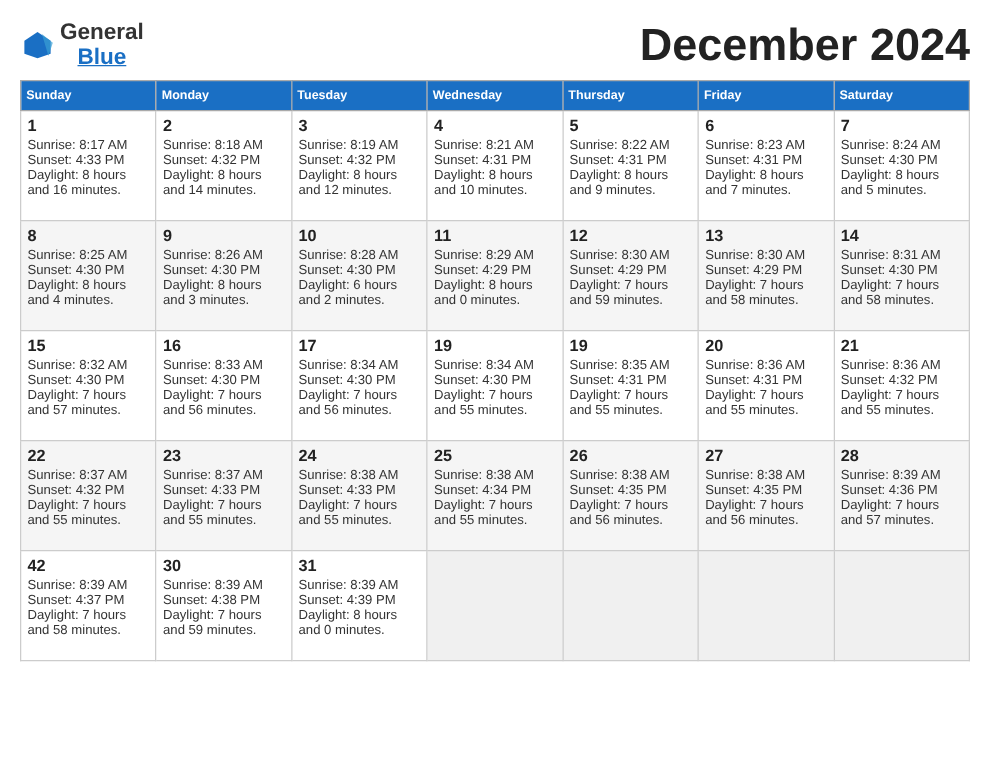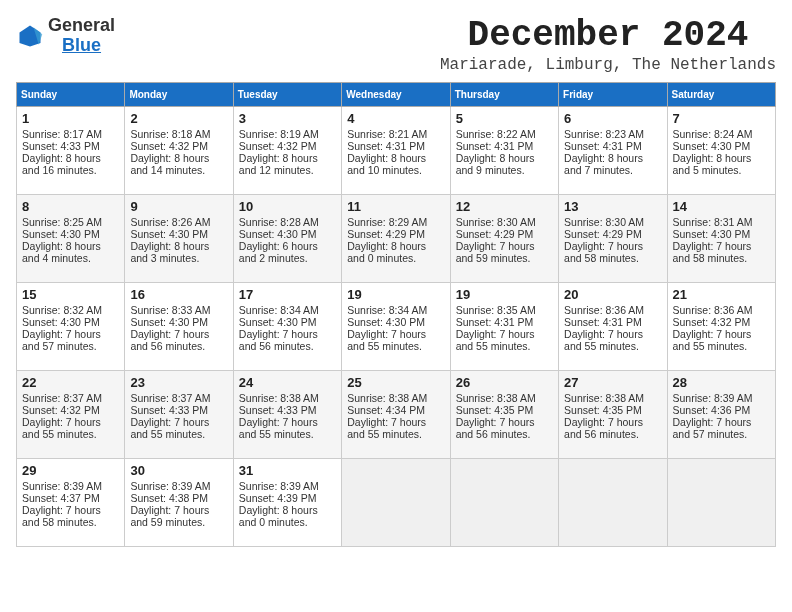--- a/index.html
+++ b/index.html
@@ -27,22 +27,21 @@
       line-height: 1.1;
       text-align: center;
     }
     .logo-general { color: #333; }
     .logo-blue { color: #1a6fc4; text-decoration: underline; }
     .logo-icon {
       width: 28px;
       height: 28px;
     }
     .title-block {
-      text-align: center;
-      font-family: Liberation Mono, monospace;
+      text-align: right;
     }
     .month-title {
       font-size: 36px;
       font-weight: bold;
       color: #222;
       line-height: 1.1;
     }
     .location {
       font-size: 16px;
       color: #444;
@@ -93,21 +92,20 @@
       <polygon points="16,4 28,12 28,24 16,28 4,24 4,12" fill="#1a6fc4"></polygon>
       <polygon points="20,6 30,14 26,26" fill="#3a9fd4" opacity="0.7"></polygon>
     </svg>
     <div class="logo-text">
       <span class="logo-general">General</span><br>
       <span class="logo-blue">Blue</span>
     </div>
   </div>
   <div class="title-block">
     <div class="month-title">December 2024</div>
-    <div class="location">Mariarade, Limburg, The Netherlands</div>
   </div>
 </div>
 
 <table class="calendar">
   <thead>
     <tr>
     <th>Sunday</th>
         <th>Monday</th>
         <th>Tuesday</th>
         <th>Wednesday</th>
@@ -288,21 +286,21 @@
         </td>
         <td>
           <span class="day-number">28</span>
           <span>Sunrise: 8:39 AM</span><br>
           <span>Sunset: 4:36 PM</span><br>
           <span>Daylight: 7 hours and 57 minutes.</span>
         </td>
       </tr>
       <tr>
         <td>
-          <span class="day-number">29</span>
+          <span class="day-number">42</span>
           <span>Sunrise: 8:39 AM</span><br>
           <span>Sunset: 4:37 PM</span><br>
           <span>Daylight: 7 hours and 58 minutes.</span>
         </td>
         <td>
           <span class="day-number">30</span>
           <span>Sunrise: 8:39 AM</span><br>
           <span>Sunset: 4:38 PM</span><br>
           <span>Daylight: 7 hours and 59 minutes.</span>
         </td>

